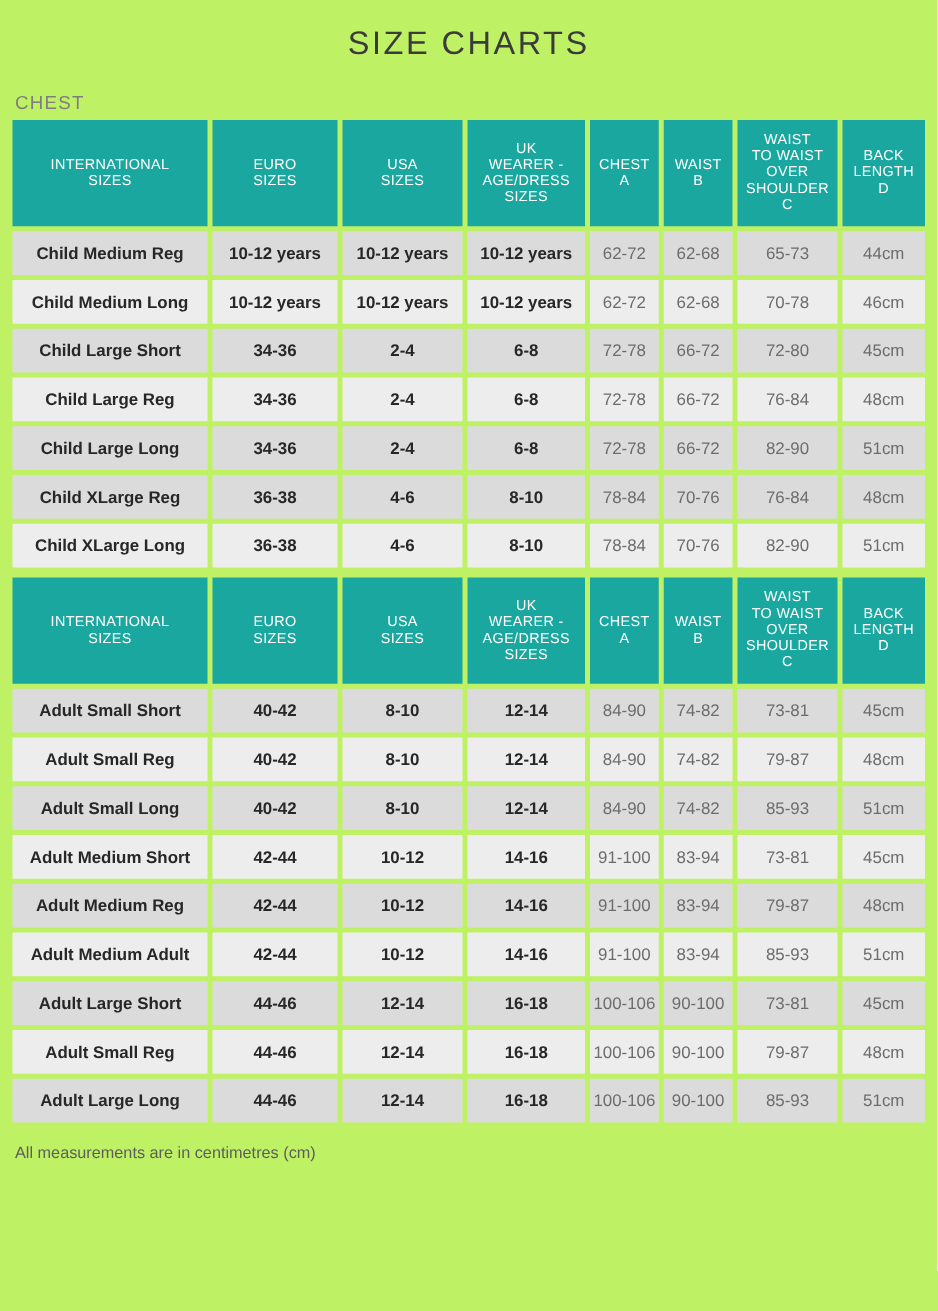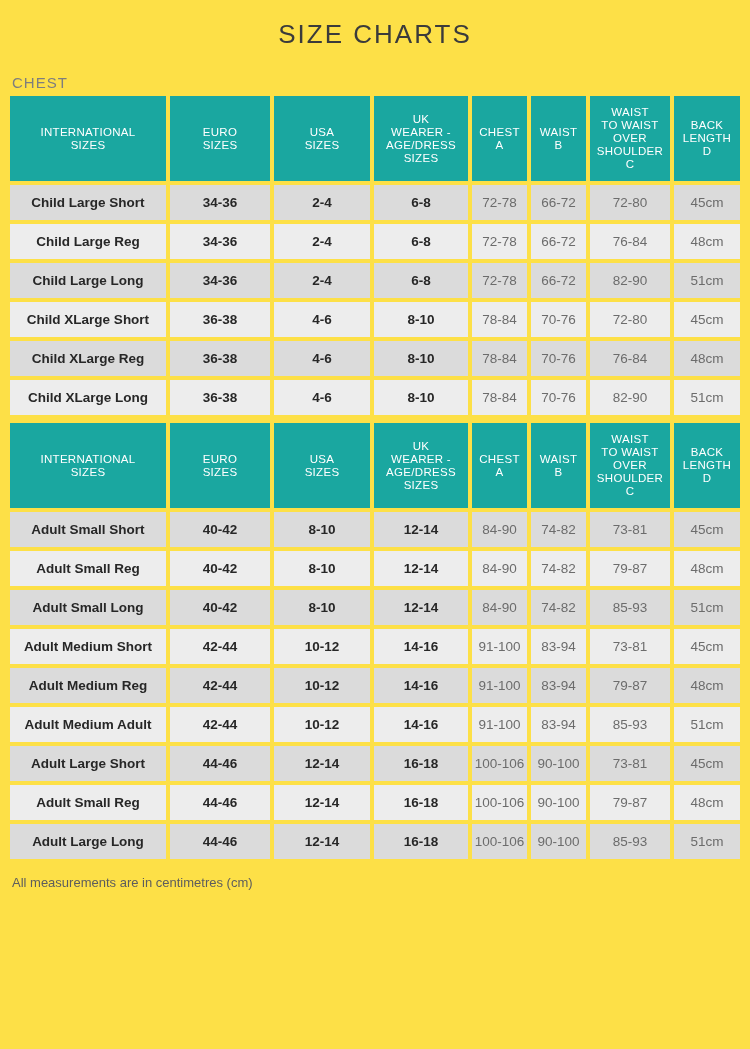--- a/index.html
+++ b/index.html
@@ -1,21 +1,21 @@
 <!DOCTYPE html>
 <html style="--header-bg: #1AA7A0; --row-light: #EDEDED; --row-dark: #DBDBDB;"><head>
 <meta charset="utf-8">
 <style>
   html, body { margin: 0; padding: 0; background: #fff; }
   .page {
     position: relative;
     width: 750px;
     height: 1049px;
     overflow: hidden;
-    background: #fde047;
+    background: #bef264;
     font-family: "Liberation Sans", "DejaVu Sans", sans-serif;
   }
   .title {
     margin: 20px 0 0 0;
     text-align: center;
     font-size: 26px;
     line-height: 28px;
     font-weight: 500;
     letter-spacing: 2px;
     color: #3b3b3b;
@@ -109,20 +109,40 @@
 OVER
 SHOULDER
 C</th>
         <th>BACK
 LENGTH
 D</th>
       </tr>
     </thead>
     <tbody>
         <tr class="row-dark">
+          <td class="cell-bold">Child Medium Reg</td>
+          <td class="cell-bold">10-12 years</td>
+          <td class="cell-bold">10-12 years</td>
+          <td class="cell-bold">10-12 years</td>
+          <td class="cell-gray">62-72</td>
+          <td class="cell-gray">62-68</td>
+          <td class="cell-gray">65-73</td>
+          <td class="cell-gray">44cm</td>
+        </tr>
+        <tr class="row-light">
+          <td class="cell-bold">Child Medium Long</td>
+          <td class="cell-bold">10-12 years</td>
+          <td class="cell-bold">10-12 years</td>
+          <td class="cell-bold">10-12 years</td>
+          <td class="cell-gray">62-72</td>
+          <td class="cell-gray">62-68</td>
+          <td class="cell-gray">70-78</td>
+          <td class="cell-gray">46cm</td>
+        </tr>
+        <tr class="row-dark">
           <td class="cell-bold">Child Large Short</td>
           <td class="cell-bold">34-36</td>
           <td class="cell-bold">2-4</td>
           <td class="cell-bold">6-8</td>
           <td class="cell-gray">72-78</td>
           <td class="cell-gray">66-72</td>
           <td class="cell-gray">72-80</td>
           <td class="cell-gray">45cm</td>
         </tr>
         <tr class="row-light">
@@ -137,30 +157,20 @@
         </tr>
         <tr class="row-dark">
           <td class="cell-bold">Child Large Long</td>
           <td class="cell-bold">34-36</td>
           <td class="cell-bold">2-4</td>
           <td class="cell-bold">6-8</td>
           <td class="cell-gray">72-78</td>
           <td class="cell-gray">66-72</td>
           <td class="cell-gray">82-90</td>
           <td class="cell-gray">51cm</td>
-        </tr>
-        <tr class="row-light">
-          <td class="cell-bold">Child XLarge Short</td>
-          <td class="cell-bold">36-38</td>
-          <td class="cell-bold">4-6</td>
-          <td class="cell-bold">8-10</td>
-          <td class="cell-gray">78-84</td>
-          <td class="cell-gray">70-76</td>
-          <td class="cell-gray">72-80</td>
-          <td class="cell-gray">45cm</td>
         </tr>
         <tr class="row-dark">
           <td class="cell-bold">Child XLarge Reg</td>
           <td class="cell-bold">36-38</td>
           <td class="cell-bold">4-6</td>
           <td class="cell-bold">8-10</td>
           <td class="cell-gray">78-84</td>
           <td class="cell-gray">70-76</td>
           <td class="cell-gray">76-84</td>
           <td class="cell-gray">48cm</td>

